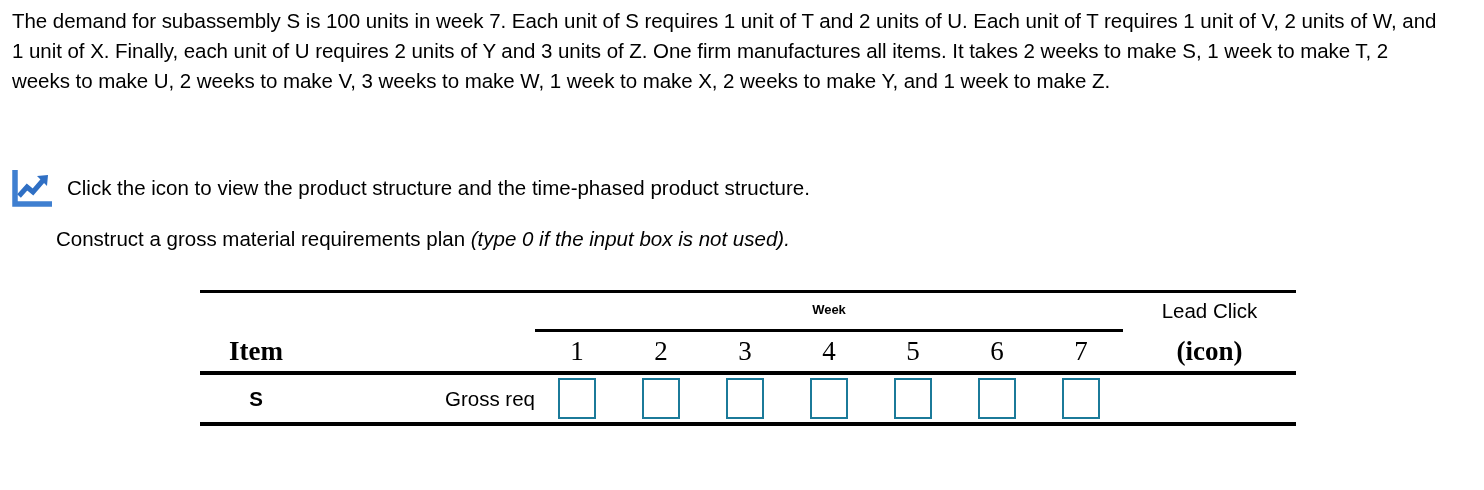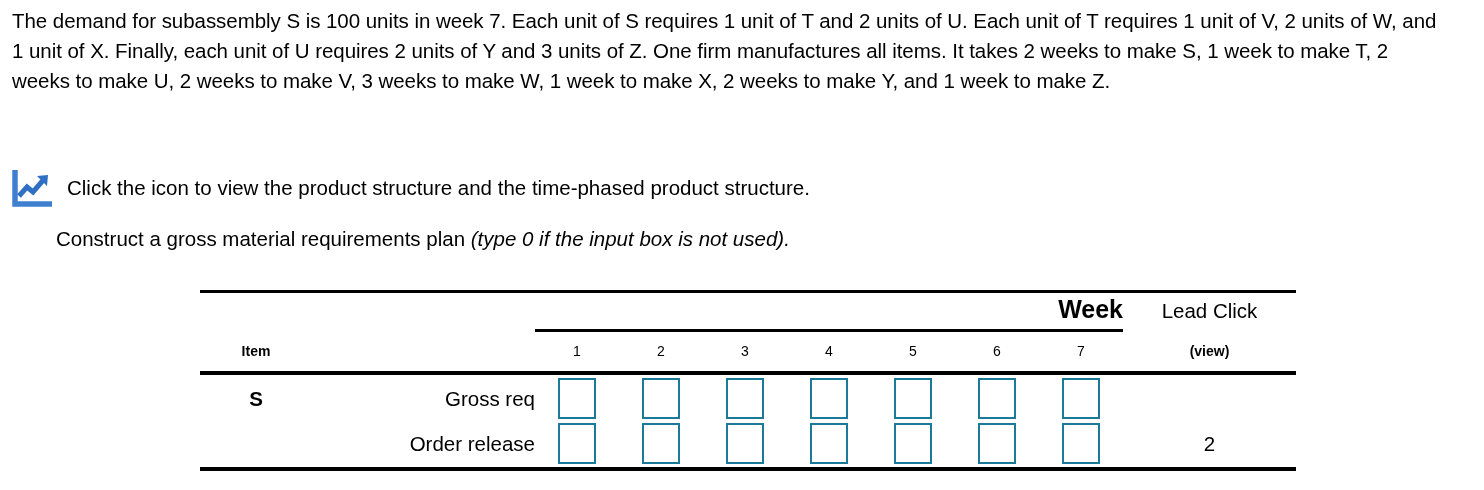--- a/index.html
+++ b/index.html
@@ -110,39 +110,39 @@
     display: block;
     height: 3px;
     background: #000;
   }
 
   .weekgroup-row td {
     height: 33px;
   }
   .weekgroup-row .week-title {
     font-weight: bold;
-    font-size: 25px;
+    font-size: 13px;
     padding-bottom: 2px;
-    text-align: right;
   }
   .weekgroup-underline td {
     height: 4px;
     line-height: 0;
     font-size: 0;
   }
   .weekgroup-underline .bar {
     display: block;
     height: 3px;
     background: #000;
   }
 
   .header-row td {
     height: 38px;
     font-weight: bold;
-    font-size: 14px;
+    font-size: 27px;
+    font-family: Liberation Serif, serif;
   }
   .header-row .item-head { font-weight: bold; }
   .header-row .lead-head-2 { font-weight: bold; }
 
   .lead-head-1 {
     font-weight: bold;
     font-size: 20.5px;
   }
 
   .rule-head td {
@@ -265,21 +265,21 @@
         <tr class="header-row">
           <td class="item-head">Item</td>
           <td></td>
           <td>1</td>
           <td>2</td>
           <td>3</td>
           <td>4</td>
           <td>5</td>
           <td>6</td>
           <td>7</td>
-          <td class="lead-head-2">(view)</td>
+          <td class="lead-head-2">(icon)</td>
         </tr>
 
         <tr class="rule-head">
           <td colspan="10">
               <span class="bar"></span>
             </td>
         </tr>
 
         <tr class="data-row">
           <td class="item-code">S</td>
@@ -301,46 +301,20 @@
           </td>
           <td>
             <input class="cellbox" type="text" value="" style="">
           </td>
           <td>
             <input class="cellbox" type="text" value="" style="">
           </td>
           <td class="lead-val"></td>
         </tr>
 
-        <tr class="data-row">
-          <td class="item-code"></td>
-          <td class="row-label">Order release</td>
-          <td>
-            <input class="cellbox" type="text" value="" style="">
-          </td>
-          <td>
-            <input class="cellbox" type="text" value="" style="">
-          </td>
-          <td>
-            <input class="cellbox" type="text" value="" style="">
-          </td>
-          <td>
-            <input class="cellbox" type="text" value="" style="">
-          </td>
-          <td>
-            <input class="cellbox" type="text" value="" style="">
-          </td>
-          <td>
-            <input class="cellbox" type="text" value="" style="">
-          </td>
-          <td>
-            <input class="cellbox" type="text" value="" style="">
-          </td>
-          <td class="lead-val">2</td>
-        </tr>
 
         <tr class="rule-bottom">
           <td colspan="10">
               <span class="bar"></span>
             </td>
         </tr>
 
       </tbody>
     </table>
   </div>

